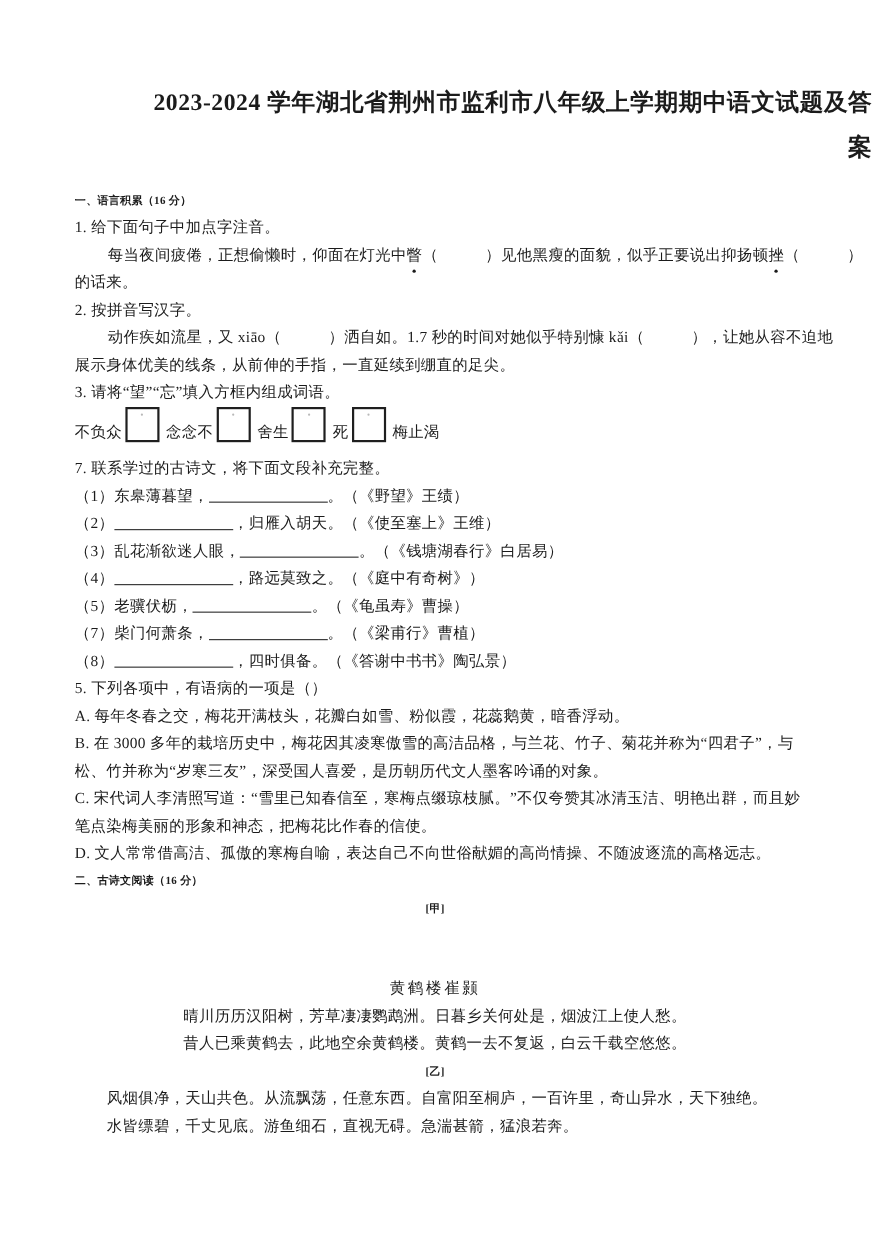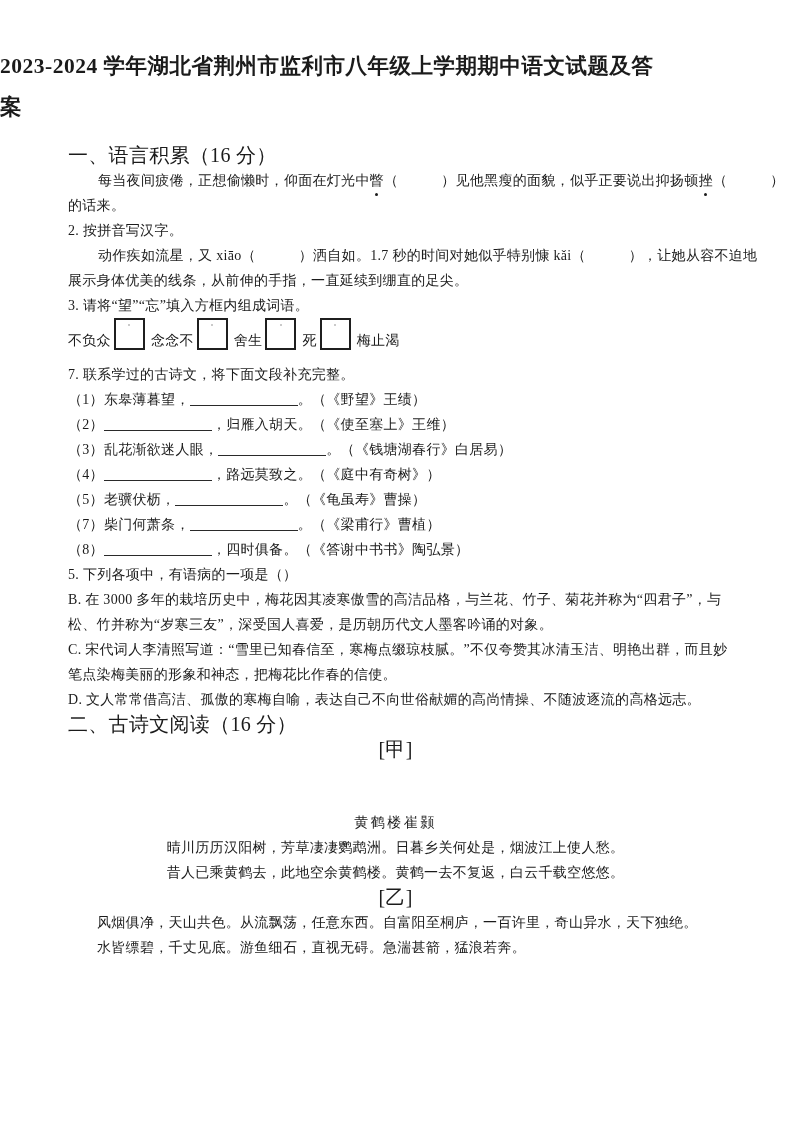--- a/index.html
+++ b/index.html
@@ -7,38 +7,38 @@
     position: relative;
     width: 793px;
     height: 1122px;
     margin: 0 auto;
     background: #ffffff;
     color: #1b1b1b;
     font-family: "Liberation Serif", "DejaVu Serif", serif;
     overflow: hidden;
   }
   .title {
-    padding-top: 46px;
-    text-align: left;
+    padding-top: 73px;
+    text-align: right;
     font-weight: bold;
     font-size: 21.5px;
     line-height: 41px;
     letter-spacing: 0.5px;
   }
   .doc-body {
     margin: 15px 70px 0 68px;
     width: 655px;
     font-size: 14px;
   }
   .line {
     line-height: 25px;
     white-space: nowrap;
     letter-spacing: 0.3px;
   }
-  .line.bold { font-weight: normal; font-size: 20px; }
+  .line.bold { font-weight: bold; font-size: 10px; }
   .line.center { text-align: center; }
   .line.indent { padding-left: 30px; text-align: right; }
   .line.quote { padding-left: 29px; }
   .line.spaced { letter-spacing: 2.5px; margin-top: 48px; }
   .line.boxline { height: 44px; line-height: 44px; }
   .blank {
     display: inline-block;
     width: 108px;
     height: 12px;
     border-bottom: 1px solid #2a2a2a;
@@ -77,36 +77,38 @@
 </head>
 <body>
 
 <div class="page">
   <div class="title">
     <div>2023-2024 学年湖北省荆州市监利市八年级上学期期中语文试题及答</div>
     <div>案</div>
   </div>
   <div class="doc-body">
       <div class="line bold">一、语言积累（16 分）</div>
+      <div class="line">1. 给下面句子中加点字注音。</div>
       <div class="line indent">每当夜间疲倦，正想偷懒时，仰面在灯光中<span class="dot-under">瞥</span>（　　　）见他黑瘦的面貌，似乎正要说出抑扬顿<span class="dot-under">挫</span>（　　　）</div>
       <div class="line">的话来。</div>
       <div class="line">2. 按拼音写汉字。</div>
       <div class="line indent">动作疾如流星，又 xiāo（　　　）洒自如。1.7 秒的时间对她似乎特别慷 kǎi（　　　），让她从容不迫地</div>
       <div class="line">展示身体优美的线条，从前伸的手指，一直延续到绷直的足尖。</div>
       <div class="line">3. 请将“望”“忘”填入方框内组成词语。</div>
       <div class="line boxline">不负众<span class="fill-box"></span>念念不<span class="fill-box"></span>舍生<span class="fill-box"></span>死<span class="fill-box"></span>梅止渴</div>
       <div class="line">7. 联系学过的古诗文，将下面文段补充完整。</div>
       <div class="line">（1）东皋薄暮望，<span class="blank"></span>。（《野望》王绩）</div>
       <div class="line">（2）<span class="blank"></span>，归雁入胡天。（《使至塞上》王维）</div>
       <div class="line">（3）乱花渐欲迷人眼，<span class="blank"></span>。（《钱塘湖春行》白居易）</div>
       <div class="line">（4）<span class="blank"></span>，路远莫致之。（《庭中有奇树》）</div>
       <div class="line">（5）老骥伏枥，<span class="blank"></span>。（《龟虽寿》曹操）</div>
       <div class="line">（7）柴门何萧条，<span class="blank"></span>。（《梁甫行》曹植）</div>
       <div class="line">（8）<span class="blank"></span>，四时俱备。（《答谢中书书》陶弘景）</div>
       <div class="line">5. 下列各项中，有语病的一项是（）</div>
+      <div class="line">A. 每年冬春之交，梅花开满枝头，花瓣白如雪、粉似霞，花蕊鹅黄，暗香浮动。</div>
       <div class="line">B. 在 3000 多年的栽培历史中，梅花因其凌寒傲雪的高洁品格，与兰花、竹子、菊花并称为“四君子”，与</div>
       <div class="line">松、竹并称为“岁寒三友”，深受国人喜爱，是历朝历代文人墨客吟诵的对象。</div>
       <div class="line">C. 宋代词人李清照写道：“雪里已知春信至，寒梅点缀琼枝腻。”不仅夸赞其冰清玉洁、明艳出群，而且妙</div>
       <div class="line">笔点染梅美丽的形象和神态，把梅花比作春的信使。</div>
       <div class="line">D. 文人常常借高洁、孤傲的寒梅自喻，表达自己不向世俗献媚的高尚情操、不随波逐流的高格远志。</div>
       <div class="line bold">二、古诗文阅读（16 分）</div>
       <div class="line center bold">[甲]</div>
       <div class="line center spaced">黄鹤楼崔颢</div>
       <div class="line center">晴川历历汉阳树，芳草凄凄鹦鹉洲。日暮乡关何处是，烟波江上使人愁。</div>
       <div class="line center">昔人已乘黄鹤去，此地空余黄鹤楼。黄鹤一去不复返，白云千载空悠悠。</div>

